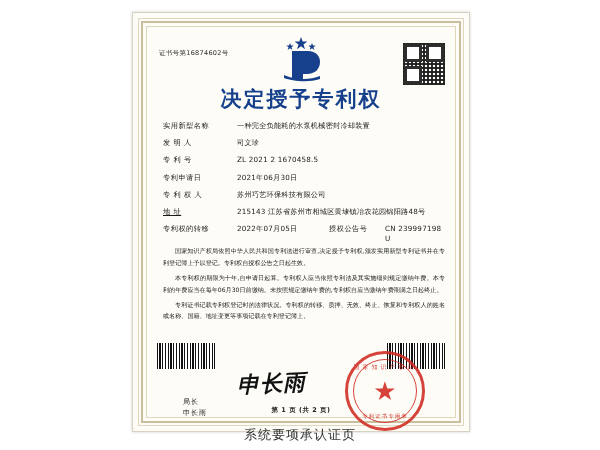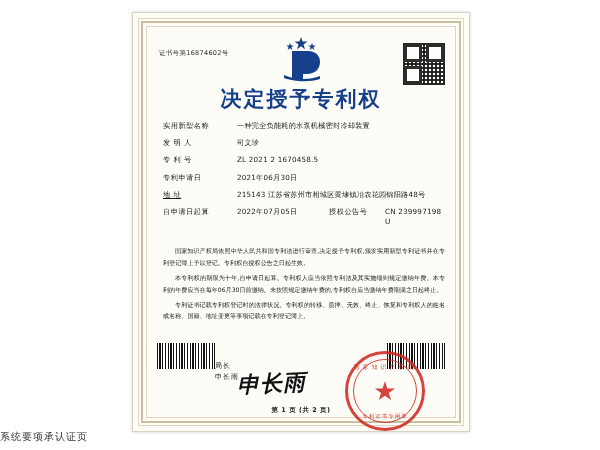--- a/index.html
+++ b/index.html
@@ -157,26 +157,25 @@
       repeating-linear-gradient(90deg,
         #111 0 1px, #fff 1px 2px, #111 2px 4px, #fff 4px 5px,
         #111 5px 6px, #fff 6px 8px, #111 8px 9px, #fff 9px 11px);
   }
   .barcode.left { left: 24px; }
   .barcode.right { right: 24px; }
   
   .sig-label {
     position: absolute;
     left: 50px;
-    top: 348px;
+    top: 384px;
     font-size: 7px;
     color: #1a1a1a;
     letter-spacing: 1px;
     line-height: 1.6;
-    margin-left: 32px;
   }
   .sig-script {
     position: absolute;
     left: 104px;
     top: 356px;
     font-family: "DejaVu Serif", serif;
     font-size: 22px;
     font-style: italic;
     font-weight: bold;
     color: #111;
@@ -238,21 +237,22 @@
     color: #222;
     letter-spacing: 0.5px;
     font-weight: bold;
   }
   
   .caption {
     position: absolute;
     left: 0;
     right: 0;
     bottom: 6px;
-    font-size: 10px;
+    text-align: center;
+    font-size: 13px;
     color: #333;
     letter-spacing: 1px;
   }
 </style>
 </head>
 <body>
 
 <div id="page">
 
   <div class="cert-paper">
@@ -288,26 +288,30 @@
         <div class="fvalue">司文珍</div>
       </div>
       <div class="frow">
         <div class="flabel">专 利 号</div>
         <div class="fvalue">ZL 2021 2 1670458.5</div>
       </div>
       <div class="frow">
         <div class="flabel">专利申请日</div>
         <div class="fvalue">2021年06月30日</div>
       </div>
+      <div class="frow">
+        <div class="flabel">专 利 权 人</div>
+        <div class="fvalue">苏州巧艺环保科技有限公司</div>
+      </div>
       <div class="frow wide">
         <div class="flabel">地 址</div>
         <div class="fvalue">215143 江苏省苏州市相城区黄埭镇冶农花园锦阳路48号</div>
       </div>
       <div class="frow">
-        <div class="flabel">自申请日起算</div>
+        <div class="flabel">专利权的转移</div>
         <div class="fvalue" style="flex:0 0 92px">2022年07月05日</div>
         <div class="flabel" style="width:56px">授权公告号</div>
         <div class="fvalue">CN 239997198 U</div>
       </div>
     </div>
 
     <div class="legal">
       <p>国家知识产权局依照中华人民共和国专利法进行审查,决定授予专利权,颁发实用新型专利证书并在专利登记簿上予以登记。专利权自授权公告之日起生效。</p>
       <p>本专利权的期限为十年,自申请日起算。专利权人应当依照专利法及其实施细则规定缴纳年费。本专利的年费应当在每年06月30日前缴纳。未按照规定缴纳年费的,专利权自应当缴纳年费期满之日起终止。</p>
       <p>专利证书记载专利权登记时的法律状况。专利权的转移、质押、无效、终止、恢复和专利权人的姓名或名称、国籍、地址变更等事项记载在专利登记簿上。</p>

